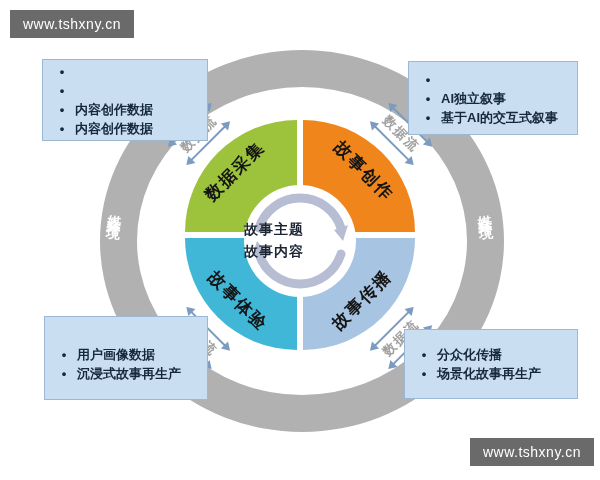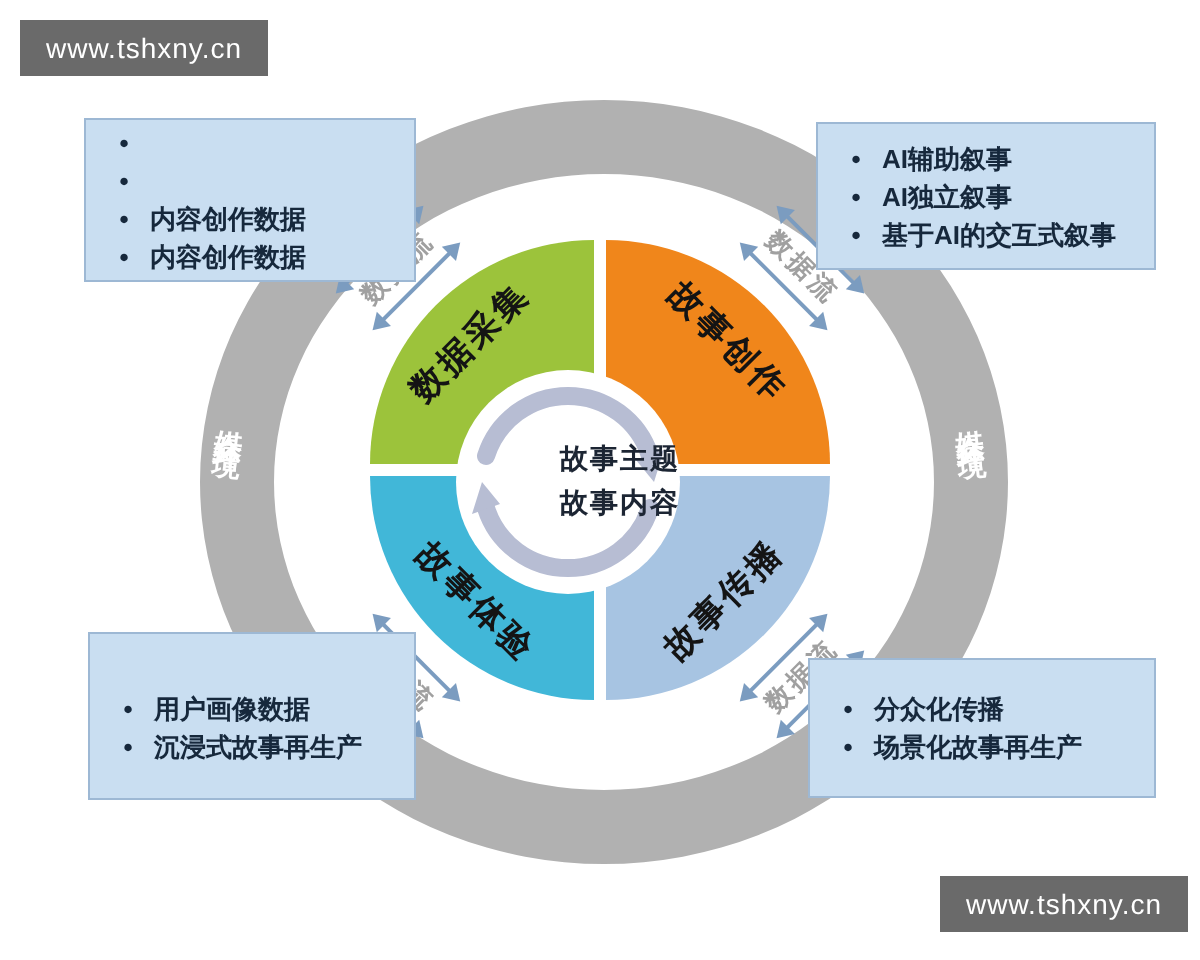--- a/index.html
+++ b/index.html
@@ -40,22 +40,22 @@
     font-size:17px;font-weight:800;color:#141414;letter-spacing:2px;
     white-space:nowrap;transform-origin:center;
   }
   .ql-tl{left:235px;top:171px;transform:translate(-50%,-50%) rotate(-45deg);}
   .ql-tr{left:364px;top:171px;transform:translate(-50%,-50%) rotate(45deg);}
   .ql-bl{left:238px;top:301px;transform:translate(-50%,-50%) rotate(45deg);}
   .ql-br{left:362px;top:300px;transform:translate(-50%,-50%) rotate(-45deg);}
 
   
   .hub{
-    left:228px;top:185px;width:112px;height:112px;border-radius:50%;
-    background:#ffffff;display:flex;align-items:center;justify-content:flex-end;
+    left:244px;top:185px;width:112px;height:112px;border-radius:50%;
+    background:#ffffff;display:flex;align-items:center;justify-content:flex-start;
     text-align:center;
   }
   .hub svg{position:absolute;left:0;top:0;}
   .hub-text{
     position:relative;font-size:14px;font-weight:800;color:#1c2533;
     line-height:1.55;letter-spacing:1px;
   }
 
   
   .flow{
@@ -164,21 +164,20 @@
       <li>
         <span class="bullet">•</span>
         <span>内容创作数据</span>
       </li>
     </ul>
 </div>
 <div class="abs infobox box-tr">
   <ul>
       <li>
         <span class="bullet">•</span>
-        <span>AI辅助叙事</span>
       </li>
       <li>
         <span class="bullet">•</span>
         <span>AI独立叙事</span>
       </li>
       <li>
         <span class="bullet">•</span>
         <span>基于AI的交互式叙事</span>
       </li>
     </ul>

